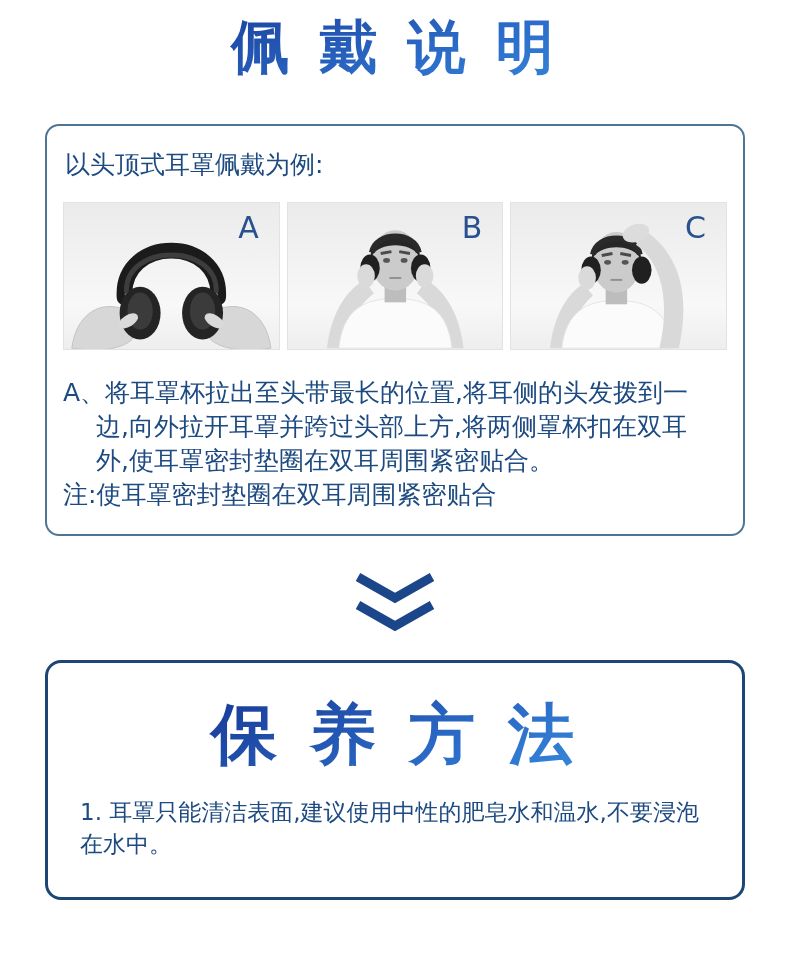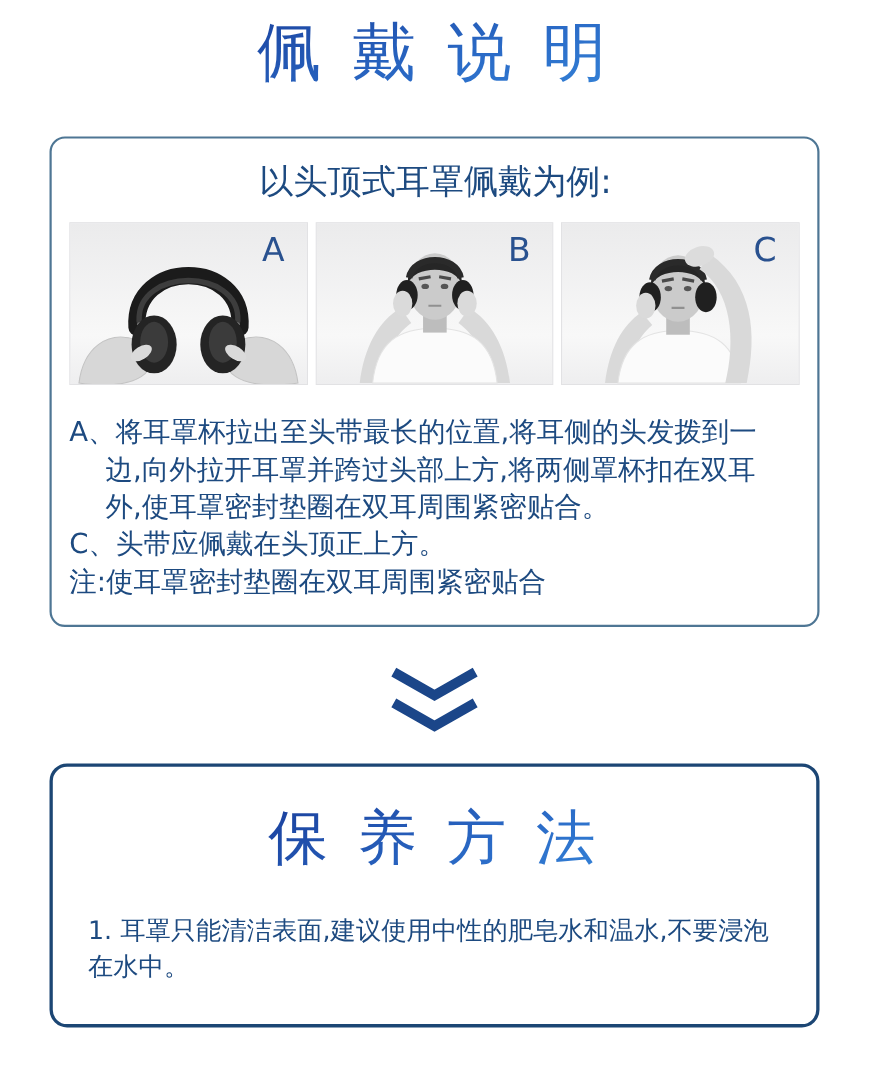--- a/index.html
+++ b/index.html
@@ -7,43 +7,43 @@
     width: 790px; height: 978px; overflow: hidden;
     background: #ffffff;
     font-family: "DejaVu Sans", sans-serif;
   }
   .page { width: 790px; height: 978px; position: relative; }
 
   
   .main-title {
     margin: 0; padding-top: 14px;
     text-align: center;
-    font-size: 58px; line-height: 1.15; font-weight: normal;
+    font-size: 58px; line-height: 1.15; font-weight: bold;
     letter-spacing: 5px;
     background: linear-gradient(160deg, #132e8a 8%, #2b6cc8 58%, #3f9ce8 100%);
     -webkit-background-clip: text; background-clip: text;
     color: transparent;
   }
 
   
   .panel { margin: 0 45px; background: #ffffff; box-sizing: border-box; }
   .panel-light {
     margin-top: 43px;
     border: 2px solid #4e7694; border-radius: 14px;
     padding: 22px 16px 22px;
   }
   .panel-dark {
     border: 3px solid #1c4674; border-radius: 16px;
     padding: 34px 28px 0; height: 240px;
   }
 
   .intro {
     margin: 0 0 20px 2px;
-    font-size: 31px; line-height: 34px;
-    color: #1d4a80; font-weight: 500; text-align: center;
+    font-size: 25px; line-height: 34px;
+    color: #1d4a80; font-weight: 500;
   }
 
   
   .figures { display: flex; gap: 7px; margin-bottom: 26px; }
   .fig {
     position: relative; flex: 1; height: 148px; margin: 0;
     background: linear-gradient(180deg, #ebebec 0%, #f8f8f8 70%, #eeeeef 100%);
     border: 1px solid #e2e2e4; box-sizing: border-box; overflow: hidden;
   }
   .fig svg { width: 100%; height: 100%; display: block; }
@@ -55,23 +55,23 @@
   
   .steps { font-size: 25px; line-height: 34px; color: #1d4a80; font-weight: 500; }
   .step { margin: 0; white-space: pre-line; padding-left: 33px; text-indent: -33px; }
 
   
   .divider { height: 60px; margin: 36px 0 28px; text-align: center; }
   .divider svg { display: inline-block; }
 
   
   .sub-title {
-    margin: 0 0 38px;
+    margin: 0 0 23px;
     text-align: center;
-    font-size: 54px; line-height: 1.15; font-weight: normal;
+    font-size: 66px; line-height: 1.15; font-weight: bold;
     letter-spacing: 5px;
     background: linear-gradient(150deg, #142f8c 8%, #2b6cc8 60%, #3f9ce8 100%);
     -webkit-background-clip: text; background-clip: text;
     color: transparent;
   }
   .maint-item {
     margin: 0 0 0 4px;
     font-size: 23px; line-height: 32px;
     color: #1d4a80; font-weight: 500;
   }
@@ -147,21 +147,20 @@
         </svg>
         <span class="fig-label">C</span>
       </figure>
 
     </div>
 
     <div class="steps">
       <p class="step">A、将耳罩杯拉出至头带最长的位置,将耳侧的头发拨到一
 边,向外拉开耳罩并跨过头部上方,将两侧罩杯扣在双耳
 外,使耳罩密封垫圈在双耳周围紧密贴合。</p>
-      <p class="step">C、头带应佩戴在头顶正上方。</p>
       <p class="step">注:使耳罩密封垫圈在双耳周围紧密贴合</p>
     </div>
 
   </section>
 
   <div class="divider">
     <svg width="84" height="60" viewBox="0 0 84 60">
       <polyline points="5,5 42,26 79,5" fill="none" stroke="#1b4689" stroke-width="9" stroke-linejoin="miter"></polyline>
       <polyline points="5,33 42,54 79,33" fill="none" stroke="#1b4689" stroke-width="9" stroke-linejoin="miter"></polyline>
     </svg>

